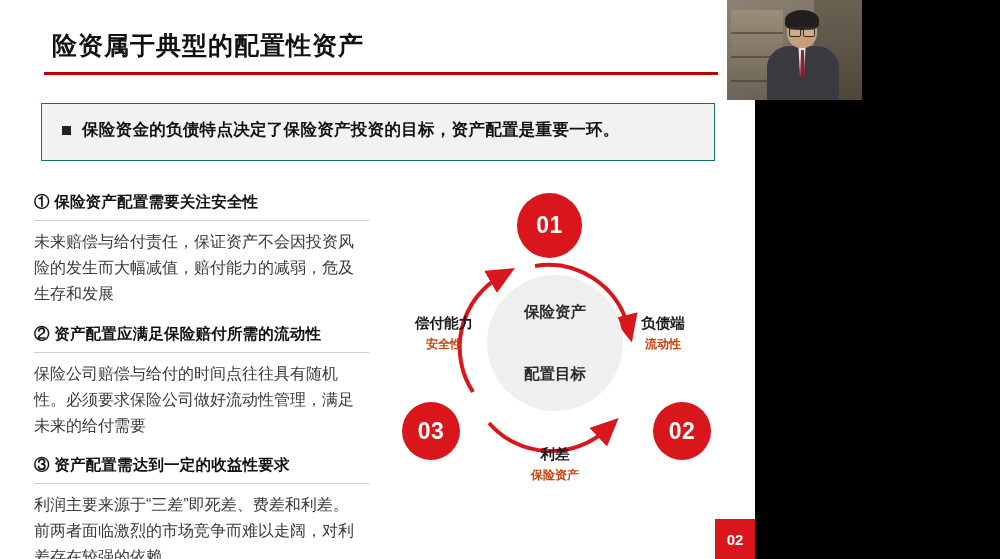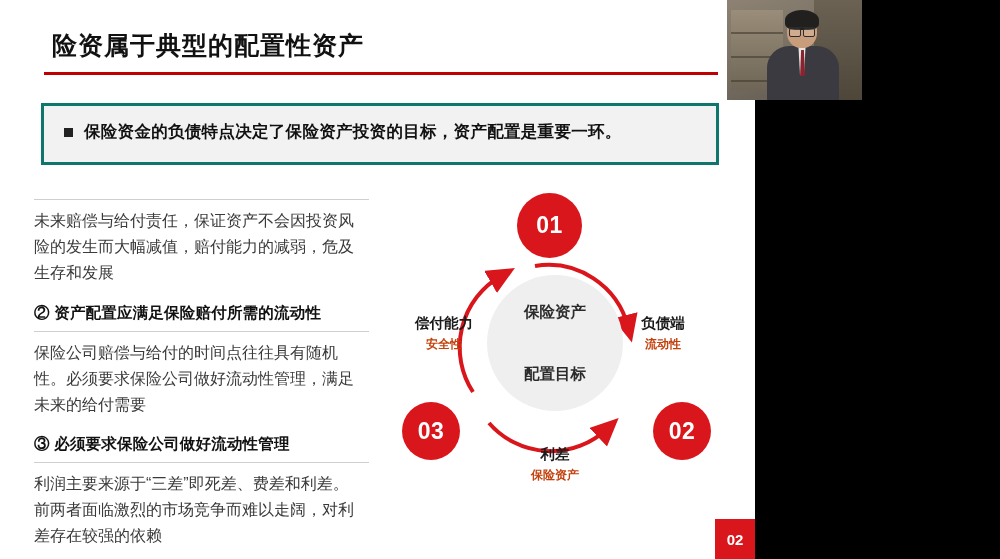--- a/index.html
+++ b/index.html
@@ -48,21 +48,21 @@
     background: #c00000;
   }
   
   .callout {
     position: absolute;
     left: 41px;
     top: 103px;
     width: 672px;
     height: 56px;
     background: #f2f2f2;
-    border: 3px solid #0f766e;
+    border: 1px solid #0f766e;
   }
   .callout-bullet {
     position: absolute;
     left: 20px;
     top: 22px;
     width: 9px;
     height: 9px;
     background: #222222;
   }
   .callout-text {
@@ -302,30 +302,31 @@
     <div class="slide-title">险资属于典型的配置性资产</div>
     <div class="title-rule"></div>
 
     <div class="callout">
       <span class="callout-bullet"></span>
       <span class="callout-text">保险资金的负债特点决定了保险资产投资的目标，资产配置是重要一环。</span>
     </div>
 
     <div class="points">
       <div class="point">
+        <div class="point-head">① 保险资产配置需要关注安全性</div>
         <div class="point-sep"></div>
         <div class="point-body">未来赔偿与给付责任，保证资产不会因投资风险的发生而大幅减值，赔付能力的减弱，危及生存和发展</div>
       </div>
       <div class="point">
         <div class="point-head">② 资产配置应满足保险赔付所需的流动性</div>
         <div class="point-sep"></div>
         <div class="point-body">保险公司赔偿与给付的时间点往往具有随机性。必须要求保险公司做好流动性管理，满足未来的给付需要</div>
       </div>
       <div class="point">
-        <div class="point-head">③ 必须要求保险公司做好流动性管理</div>
+        <div class="point-head">③ 资产配置需达到一定的收益性要求</div>
         <div class="point-sep"></div>
         <div class="point-body">利润主要来源于“三差”即死差、费差和利差。前两者面临激烈的市场竞争而难以走阔，对利差存在较强的依赖</div>
       </div>
     </div>
 
     <div class="diagram">
 
       <svg class="arc-svg" width="340" height="330" viewBox="0 0 340 330">
         <defs>
           <marker id="ah" markerWidth="7" markerHeight="7" refX="3" refY="3.2" orient="auto">

